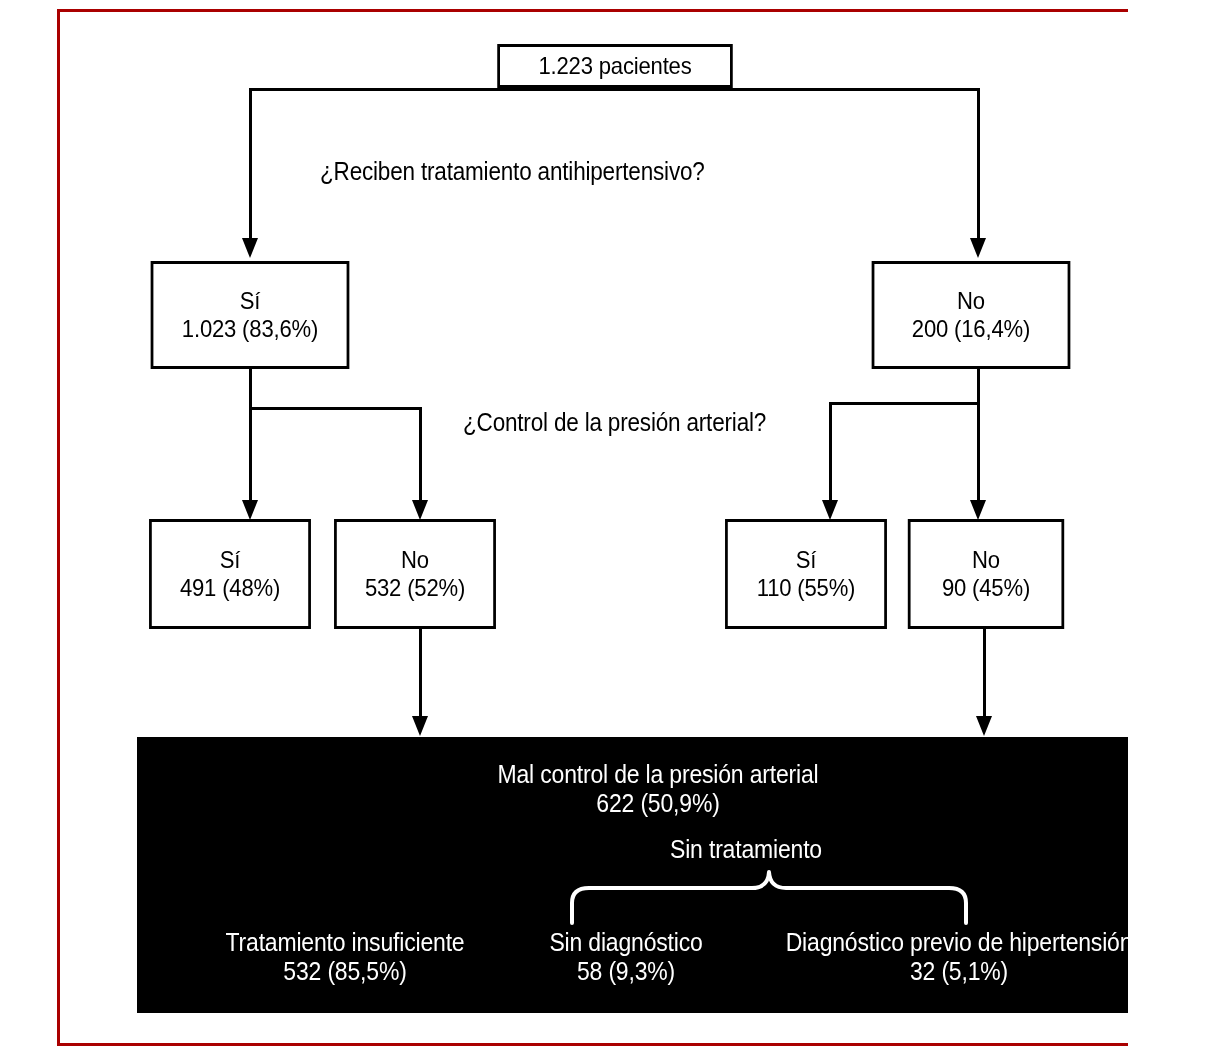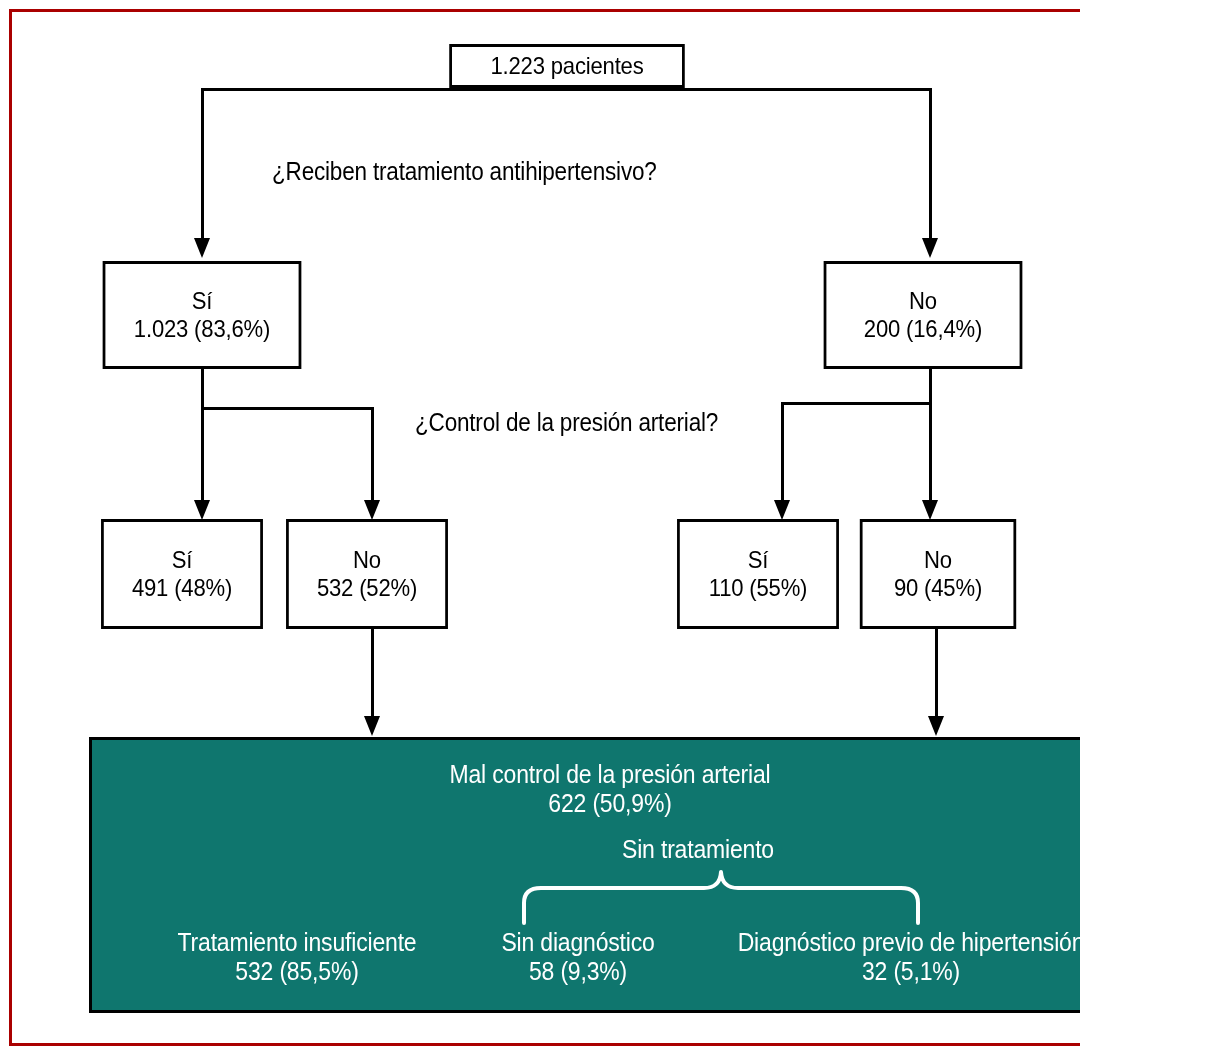--- a/index.html
+++ b/index.html
@@ -9,20 +9,21 @@
   }
   body {
     font-family: "Liberation Sans", "DejaVu Sans", sans-serif;
   }
   #stage {
     position: relative;
     width: 1080px;
     height: 1058px;
     background: #ffffff;
     overflow: hidden;
+    margin-left: 48px;
   }
   
   #outer-frame {
     position: absolute;
     left: 9px;
     top: 9px;
     width: 1197px;
     height: 1037px;
     border: 3px solid #aa0000;
     box-sizing: border-box;
@@ -76,21 +77,21 @@
     border-top: 20px solid #000000;
   }
 
   
   #red-panel {
     position: absolute;
     left: 89px;
     top: 737px;
     width: 1042px;
     height: 276px;
-    background: #0f766e;
+    background: #000000;
     border: 3px solid #000000;
     box-sizing: border-box;
     color: #ffffff;
   }
   .red-text {
     position: absolute;
     color: #ffffff;
     text-align: center;
     white-space: nowrap;
     letter-spacing: -0.2px;

